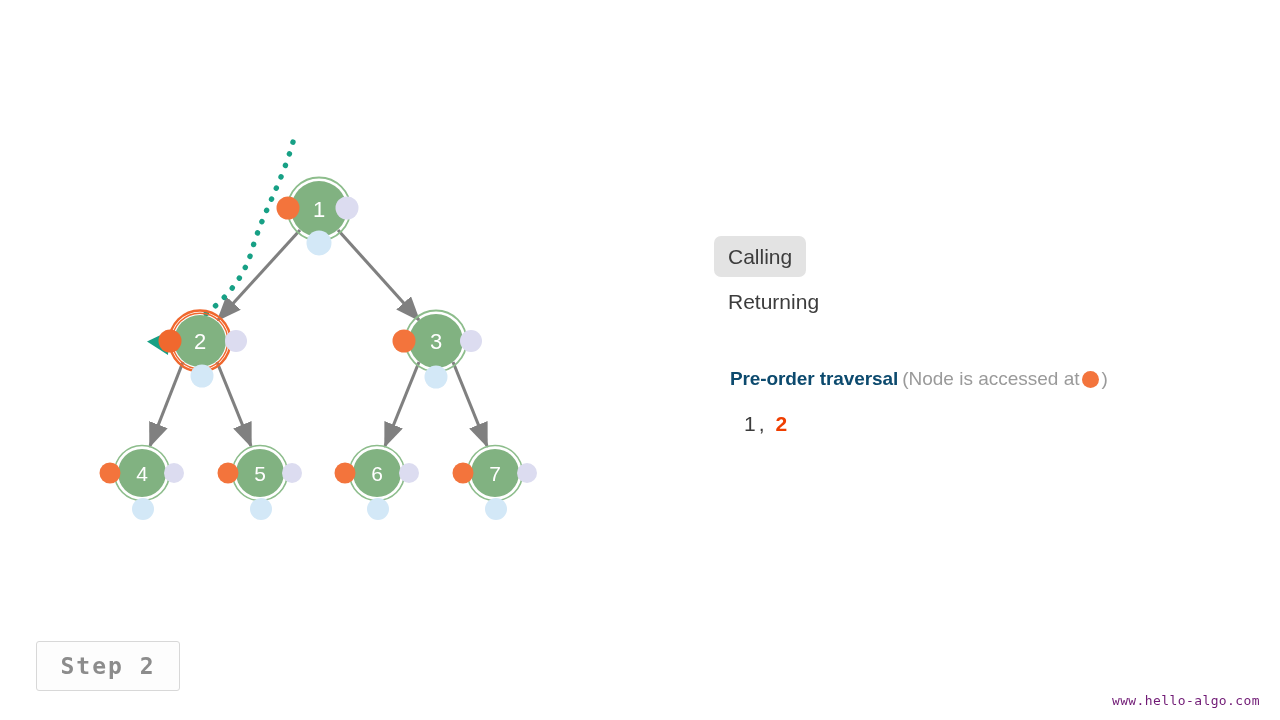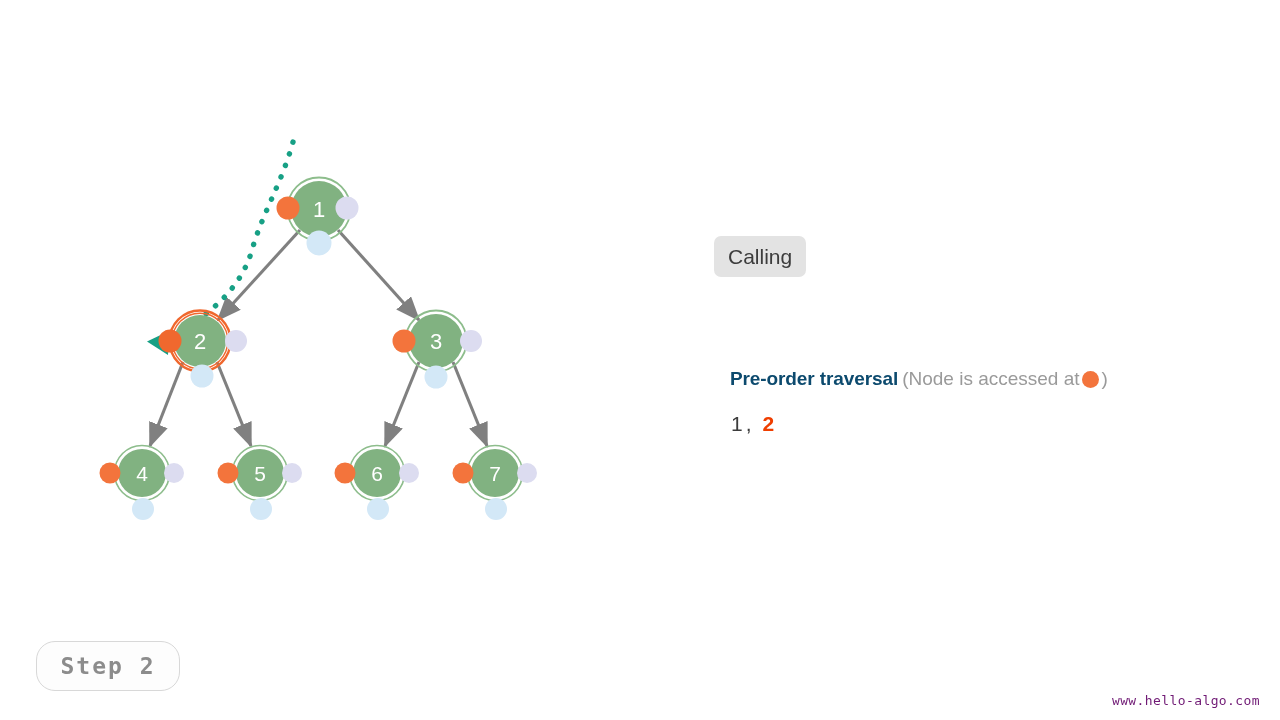--- a/index.html
+++ b/index.html
@@ -71,21 +71,21 @@
     width: 17px;
     height: 17px;
     border-radius: 50%;
     background: #f3743c;
     vertical-align: -3px;
     margin: 0 2px;
   }
 
   .sequence {
     margin-top: 20px;
-    margin-left: 1px;
+    margin-left: 14px;
     font-size: 21px;
     color: #3c3c3c;
     letter-spacing: 1px;
     white-space: nowrap;
   }
   .sequence .seq-item { margin-right: 2px; }
   .sequence .seq-sep  { margin-right: 10px; }
   .sequence .seq-current {
     color: #ef3e00;
     font-weight: bold;
@@ -93,21 +93,21 @@
 
   
   .step-badge {
     position: absolute;
     left: 36px;
     top: 641px;
     width: 144px;
     height: 50px;
     box-sizing: border-box;
     border: 1.4px solid #d8d8d8;
-    border-radius: 19px;
+    border-radius: 3px;
     background: #fdfdfd;
     display: flex;
     align-items: center;
     justify-content: center;
     font-family: "DejaVu Sans Mono", monospace;
     font-weight: bold;
     font-size: 23px;
     letter-spacing: 2px;
     color: #8c8c8c;
   }
@@ -207,20 +207,21 @@
     <circle cx="495" cy="473" r="24" fill="#81b281"></circle>
     <circle cx="527" cy="473" r="10" fill="#dcdcf0"></circle>
     <circle cx="496" cy="509" r="11" fill="#d3e8f7"></circle>
     <circle cx="463" cy="473" r="10.5" fill="#f3743c"></circle>
     <text x="495" y="473" fill="#ffffff" font-family="Liberation Sans, sans-serif" font-size="21" text-anchor="middle" dominant-baseline="central">7</text>
   </g>
 </svg>
 
 <div class="legend-panel">
   <div class="state-row active">Calling</div>
+  <div class="state-row">Returning</div>
 </div>
 
 <div class="traversal-block">
   <div class="traversal-heading">
     <span class="t-title">Pre-order traversal</span><span class="t-note">(Node is accessed at</span><span class="inline-dot"></span><span class="t-note" style="margin-left:1px">)</span>
   </div>
 
   <div class="sequence">
     <span class="seq-item">1</span><span class="seq-sep">,</span><span class="seq-item seq-current">2</span>
   </div>

